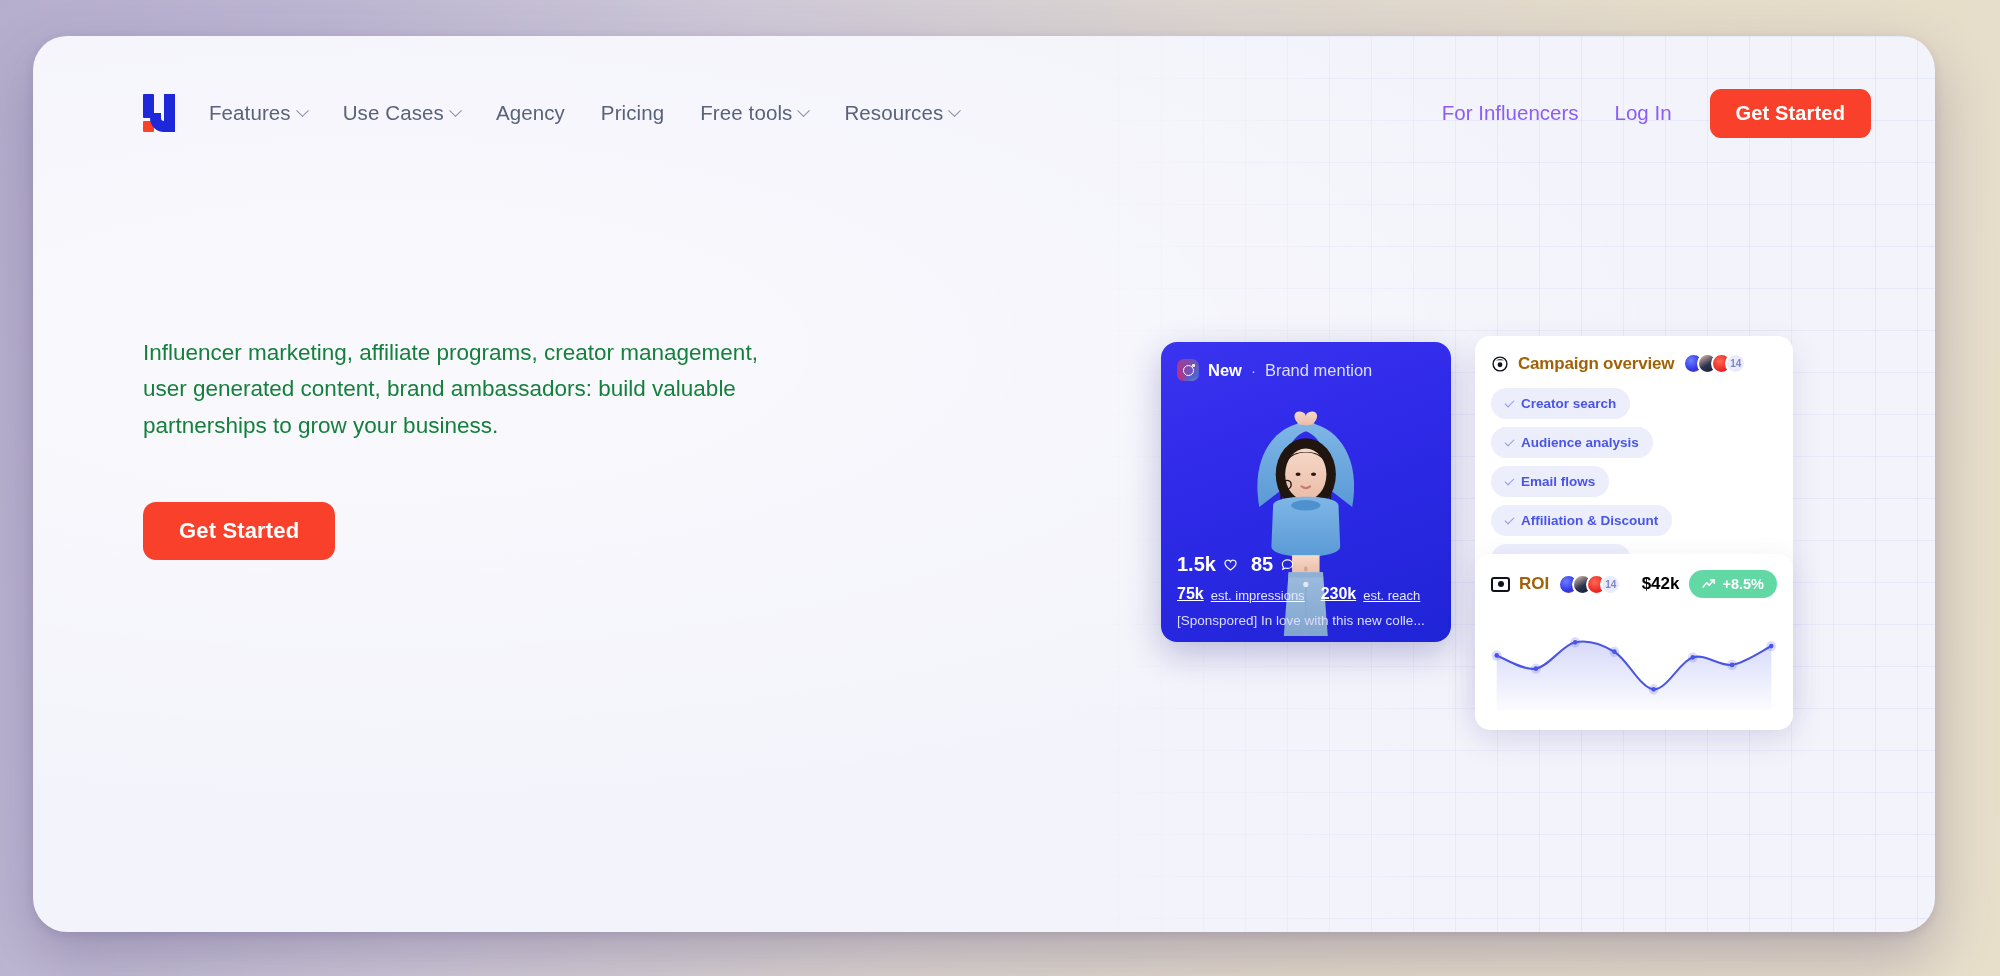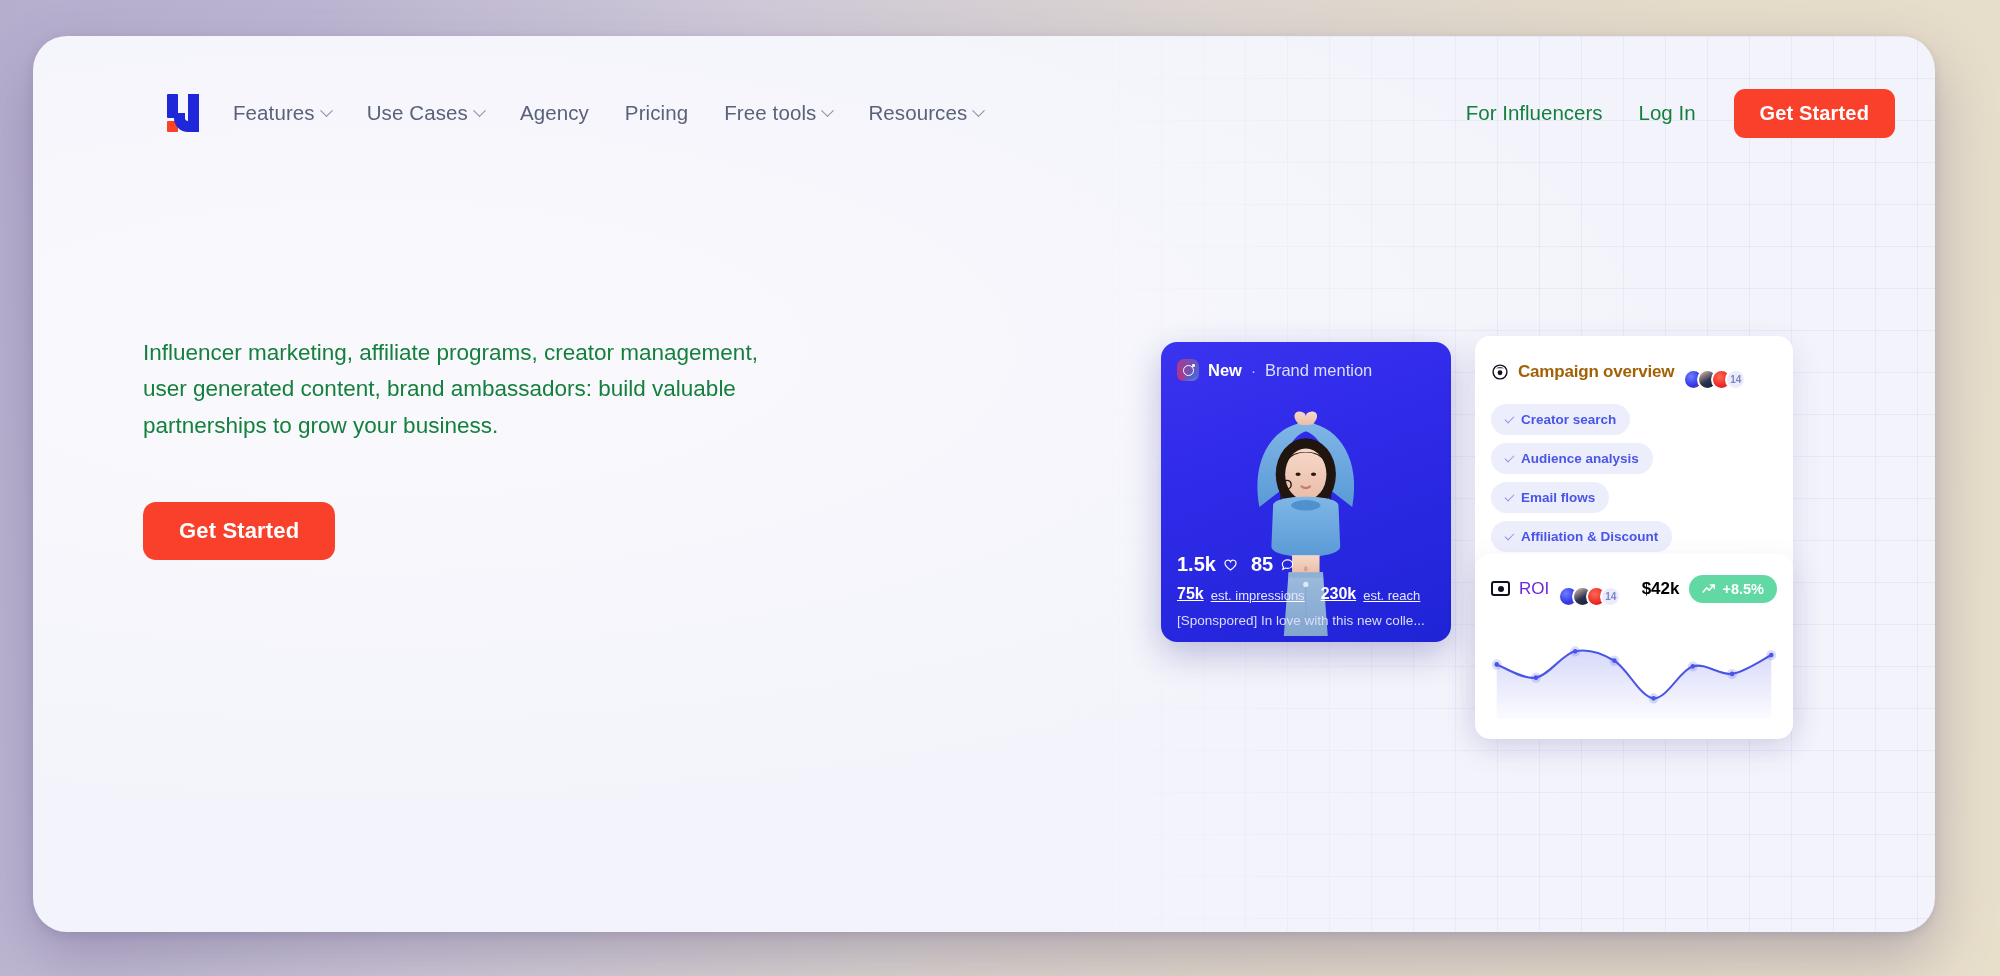--- a/index.html
+++ b/index.html
@@ -45,21 +45,20 @@
     position:absolute; inset:0;
     background:radial-gradient(120% 90% at 18% 35%, rgba(255,255,255,.55) 0%, rgba(255,255,255,0) 60%);
     pointer-events:none;
   }
 
   
   #navbar{
     position:absolute; left:0; top:0; width:100%; height:150px;
     display:flex; align-items:center; padding:4px 64px 0 110px;
     z-index:6;
-    margin-left:24px;
   }
   #logo{ width:34px; height:38px; position:relative; flex:0 0 auto; }
   #logo .bar-i{ position:absolute; left:0; top:0; width:11px; height:24px; background:#1f28d8; border-radius:1px;}
   #logo .sq-red{ position:absolute; left:0; bottom:0; width:11px; height:11px; background:#fb4226; border-radius:1px;}
   #logo .j-stem{ position:absolute; left:21px; top:0; width:11px; height:27px; background:#1f28d8;}
   #logo .j-hook{ position:absolute; left:7px; top:19px; width:25px; height:19px;
      border:0 solid #1f28d8; border-left-width:11px; border-bottom-width:11px;
      border-bottom-left-radius:14px; }
 
   #nav-left{ display:flex; align-items:center; gap:0; margin-left:14px; }
@@ -67,21 +66,21 @@
     display:flex; align-items:center; gap:7px;
     font-size:20.5px; color:#5a627a; font-weight:400;
     padding:8px 18px; cursor:pointer; white-space:nowrap;
     letter-spacing:.1px;
   }
   .chev{ display:inline-block; width:9px; height:9px; border-right:1.9px solid #8b90a6; border-bottom:1.9px solid #8b90a6;
      transform:rotate(45deg) translate(-2px,-2px); }
 
   #nav-right{ margin-left:auto; display:flex; align-items:center; gap:0; }
   .nav-link{
-    font-size:20.5px; color:#15803d; padding:8px 18px; cursor:pointer; white-space:nowrap;
+    font-size:20.5px; color:#8b5cf6; padding:8px 18px; cursor:pointer; white-space:nowrap;
   }
   #nav-cta{
     margin-left:20px;
     background:#f9402a; color:#fff; font-size:20px; font-weight:700;
     border:none; border-radius:11px; padding:0 26px; height:49px;
     cursor:pointer; white-space:nowrap; letter-spacing:.15px;
   }
 
   
   #hero-left{ position:absolute; left:110px; top:272px; width:760px; z-index:5; }
@@ -137,21 +136,21 @@
   .post-caption{ font-size:13.5px; color:#dadcfb; white-space:nowrap; overflow:hidden; text-overflow:ellipsis; }
 
   
   #campaign-card{
     position:absolute; left:22px; top:-6px; margin-left:300px; width:318px;
     background:#fff; border-radius:15px; padding:17px 16px 18px;
     box-shadow:0 10px 30px rgba(70,70,150,.13);
   }
   .card-head{ display:flex; align-items:center; gap:9px; margin-bottom:14px; }
   .card-title{ font-size:17px; font-weight:700; color:#a16207; letter-spacing:-.2px; }
-  .avatars{ display:flex; align-items:flex-end; position:relative;margin-top:16px; }
+  .avatars{ display:flex; align-items:flex-end; position:relative; }
   .av{ width:21px; height:21px; border-radius:50%; border:2px solid #fff; margin-left:-7px; background-size:cover; }
   .av:first-child{ margin-left:0; }
   .av1{ background:radial-gradient(circle at 35% 32%, #6f7dff 0%, #2d36e8 60%, #d43a2f 100%); }
   .av2{ background:linear-gradient(150deg,#e9c7b0 0%,#2b3350 55%,#141a2e 100%); }
   .av3{ background:radial-gradient(circle at 40% 35%, #ff6a53 0%, #e81f1f 70%, #8c0f0f 100%); }
   .av-count{
     min-width:21px; height:21px; border-radius:50%; background:#eaecfb; color:#7d85c4;
     font-size:10px; display:flex; align-items:center; justify-content:center;
     margin-left:-7px; border:2px solid #fff; font-weight:600; padding:0 3px;
   }
@@ -169,21 +168,21 @@
   #roi-card{
     position:absolute; left:22px; top:212px; margin-left:300px; width:318px;
     background:#fff; border-radius:15px; padding:16px 16px 10px;
     box-shadow:0 10px 30px rgba(70,70,150,.13);
   }
   #roi-head{ display:flex; align-items:center; gap:9px; }
   .roi-icon{
     width:19px; height:15px; border:2px solid #10131f; border-radius:3px; position:relative; flex:0 0 auto;
   }
   .roi-icon:before{ content:""; position:absolute; left:4.5px; top:2.5px; width:6px; height:6px; background:#10131f; border-radius:50%; }
-  .roi-title{ font-size:17px; font-weight:400; color:#6d28d9; }
+  .roi-title{ font-size:17px; font-weight:700; color:#a16207; }
   .roi-right{ margin-left:auto; display:flex; align-items:center; gap:10px; }
   .roi-amt{ font-size:17px; font-weight:700; color:#000000; }
   .roi-badge{
     display:flex; align-items:center; gap:6px;
     background:#62d8a4; color:#fff; font-weight:700; font-size:14.5px;
     border-radius:999px; padding:6px 13px;
   }
   #roi-chart{ margin-top:10px; width:100%; height:112px; display:block; }
 </style>
 </head>

